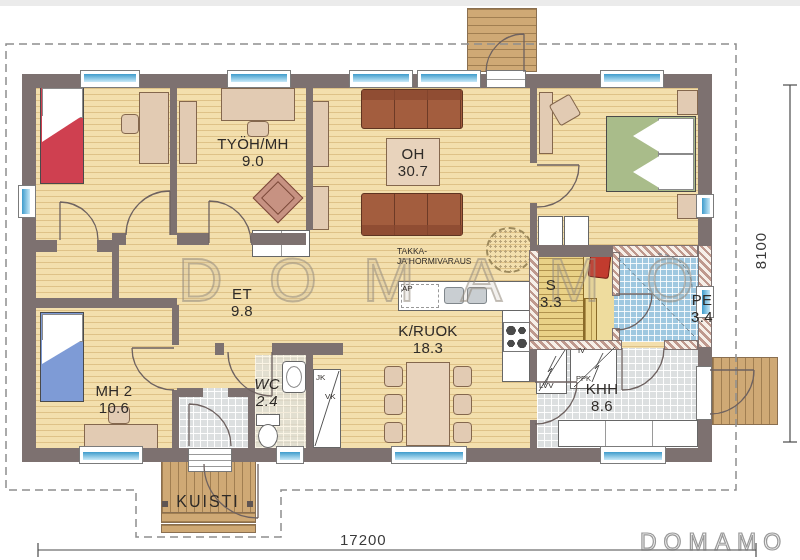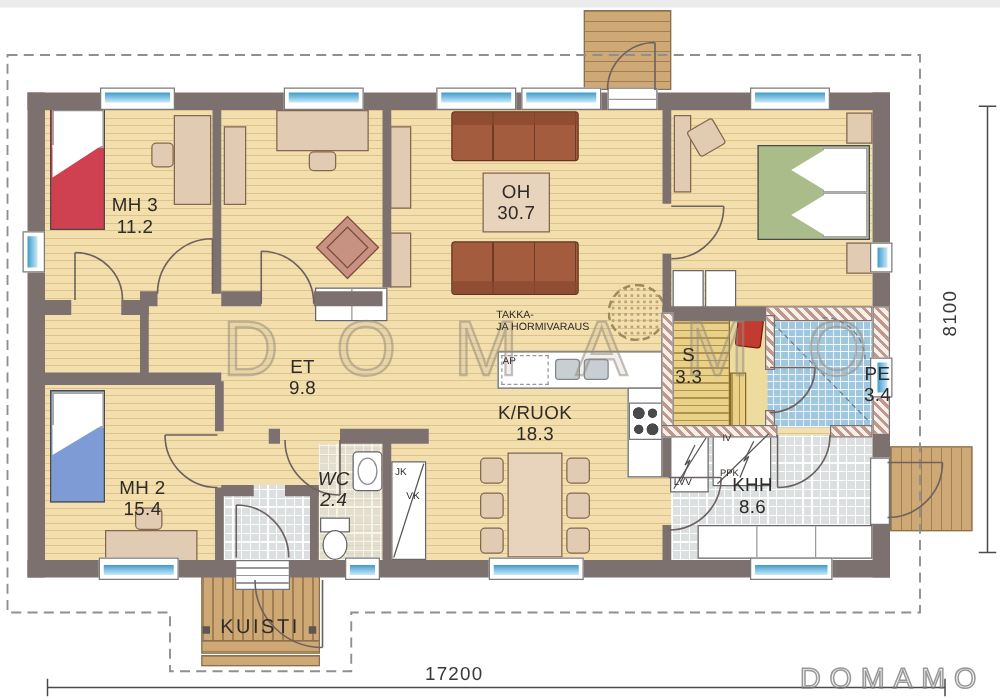--- a/index.html
+++ b/index.html
@@ -274,35 +274,35 @@
 
     <g fill="none" stroke="#6a7f8c" stroke-width="1" stroke-dasharray="4,3">
       <path d="M618,258 L694,336"></path>
       <path d="M658,254 A34,34 0 0 1 692,288"></path>
     </g>
   </svg>
 
   <div class="wm-center">DOMAMO</div>
   <div class="wm-corner">DOMAMO</div>
 
-  <div class="rl" style="left:68px;top:157px;width:80px;">
-    <div>MH 3</div>
-    <div>11.2</div>
+  <div class="rl" style="left:208px;top:136px;width:90px;">
+    <div>TYÖH/MH</div>
+    <div>9.0</div>
   </div>
   <div class="rl" style="left:378px;top:146px;width:70px;">
     <div>OH</div>
     <div>30.7</div>
   </div>
   <div class="rl" style="left:207px;top:286px;width:70px;">
     <div>ET</div>
     <div>9.8</div>
   </div>
   <div class="rl" style="left:79px;top:383px;width:70px;">
     <div>MH 2</div>
-    <div>15.4</div>
+    <div>10.6</div>
   </div>
   <div class="rl" style="left:232px;top:376px;width:70px;font-style:italic;">
     <div>WC</div>
     <div>2.4</div>
   </div>
   <div class="rl" style="left:388px;top:323px;width:80px;">
     <div>K/RUOK</div>
     <div>18.3</div>
   </div>
   <div class="rl" style="left:516px;top:277px;width:70px;">

